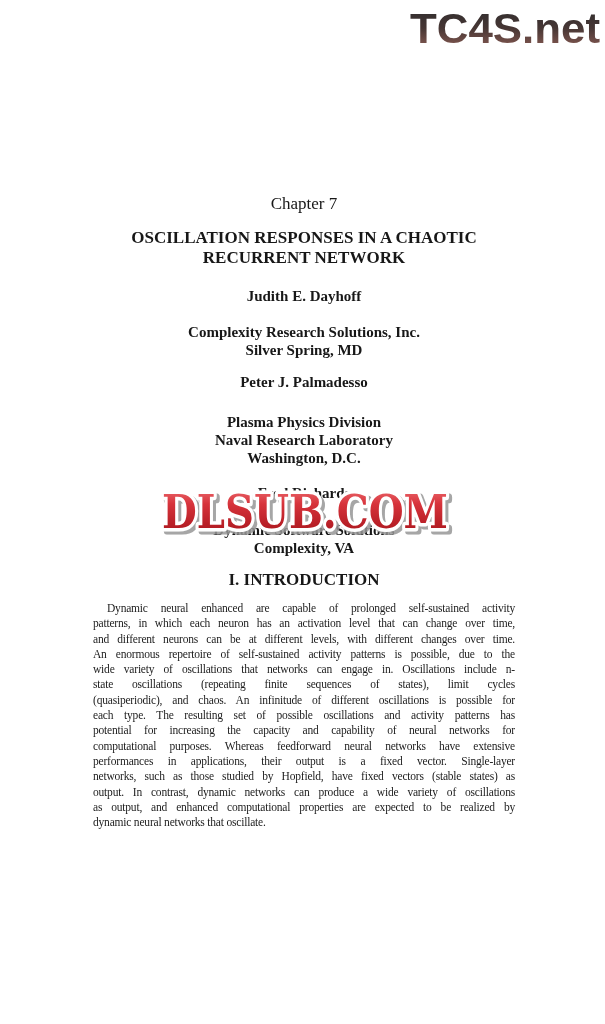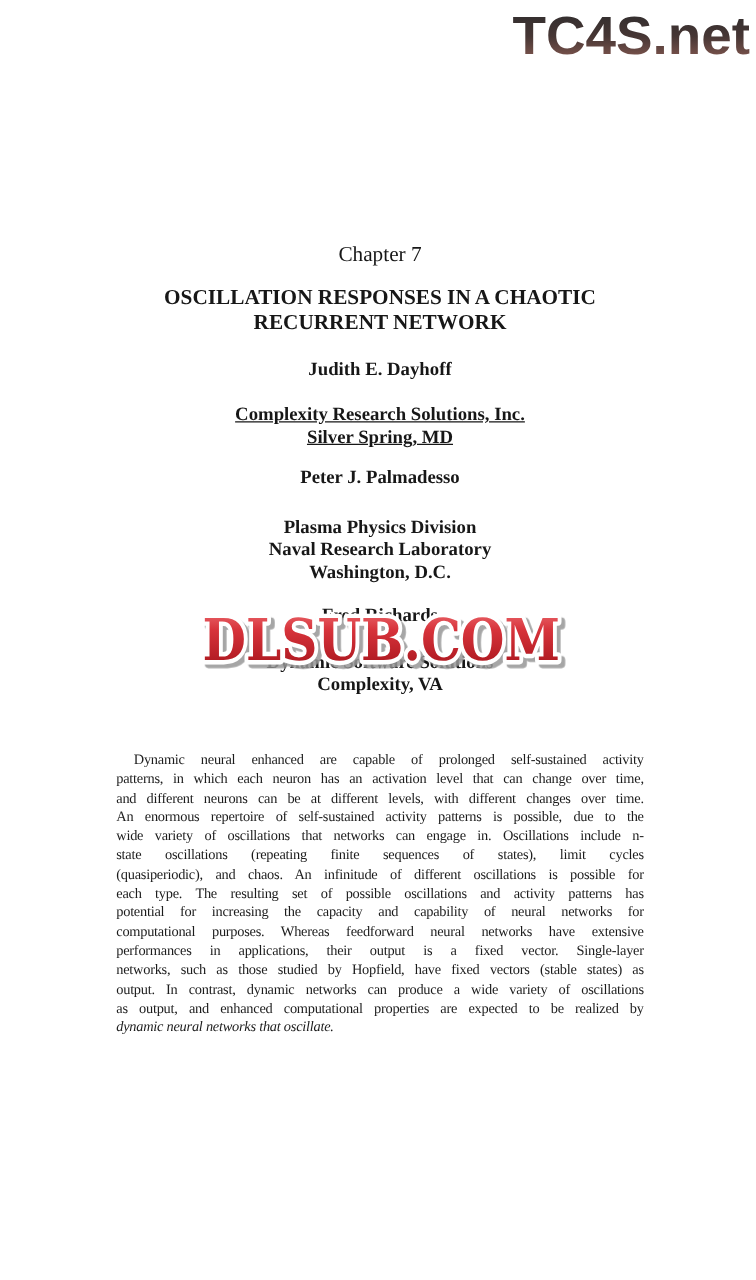--- a/index.html
+++ b/index.html
@@ -8,33 +8,33 @@
     font-family:"Liberation Serif", serif; color:#171717; overflow:hidden;
   }
   .centered {
     position:absolute; left:93px; width:422px; text-align:center;
   }
   .chapter-heading { top:194px; font-size:17px; font-weight:normal; }
   .doc-title { top:228px; font-size:17px; font-weight:bold; line-height:20px; }
   .author-name { font-size:15px; font-weight:bold; line-height:17px; }
   .affiliation { font-size:15px; font-weight:bold; line-height:18px; }
   .author-1 { top:288px; }
-  .affil-1  { top:323px;text-decoration:underline; }
+  .affil-1  { top:323px; }
   .author-2 { top:374px; }
   .affil-2  { top:413px; }
   .author-3 { top:485px; }
   .affil-3  { top:521px; }
   .section-heading { top:570px; font-size:17px; font-weight:bold; }
   .body-text {
     position:absolute; left:93px; top:601px; width:422px;
     font-size:11.5px; line-height:15.3px; letter-spacing:-0.2px; color:#1c1c1c;
   }
   .jline { text-align:justify; text-align-last:justify; }
   .jline.first { text-indent:14px; }
-  .jline.last  { text-align:center; text-align-last:left;font-style:italic; }
+  .jline.last  { text-align:center; text-align-last:left; }
   .footer-copyright {
     position:absolute; left:92px; top:989px;
     font-family:"Liberation Sans", sans-serif; font-size:11.5px; color:#2e2e2e;
   }
   .wm-top { position:absolute; left:404px; top:2px; z-index:5; }
   .wm-mid { position:absolute; left:155px; top:483px; z-index:6;
             filter:drop-shadow(3px 3px 0 rgba(150,150,150,0.85)); }
   .wm-bot { position:absolute; left:285px; top:976px; z-index:6;
             filter:drop-shadow(2px 2px 1px rgba(110,110,110,0.6)); }
 </style>
@@ -84,20 +84,21 @@
     <defs>
       <linearGradient id="gradRed" x1="0" y1="0" x2="0" y2="1">
         <stop offset="0.00" stop-color="#ef7276"></stop>
         <stop offset="0.35" stop-color="#d7333b"></stop>
         <stop offset="1.00" stop-color="#a31219"></stop>
       </linearGradient>
     </defs>
     <text x="150" y="45" text-anchor="middle" font-size="46" font-weight="bold" font-family="DejaVu Serif, serif" fill="url(#gradRed)" stroke="#ffffff" stroke-width="7" stroke-linejoin="round" paint-order="stroke" textLength="286" lengthAdjust="spacingAndGlyphs">DLSUB.COM</text>
   </svg>
 
+  <div class="centered section-heading">I. INTRODUCTION</div>
 
   <div class="body-text">
     <div class="jline first">Dynamic neural enhanced are capable of prolonged self-sustained activity</div>
     <div class="jline">patterns, in which each neuron has an activation level that can change over time,</div>
     <div class="jline">and different neurons can be at different levels, with different changes over time.</div>
     <div class="jline">An enormous repertoire of self-sustained activity patterns is possible, due to the</div>
     <div class="jline">wide variety of oscillations that networks can engage in. Oscillations include n-</div>
     <div class="jline">state oscillations (repeating finite sequences of states), limit cycles</div>
     <div class="jline">(quasiperiodic), and chaos. An infinitude of different oscillations is possible for</div>
     <div class="jline">each type. The resulting set of possible oscillations and activity patterns has</div>

